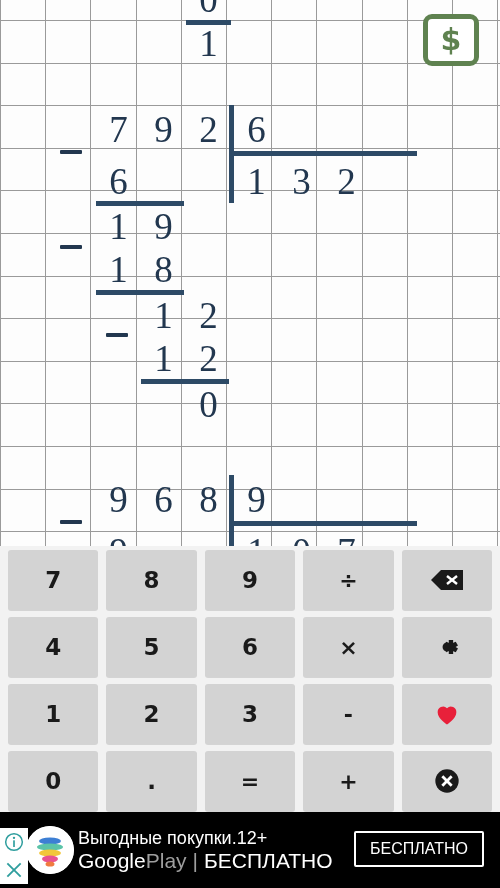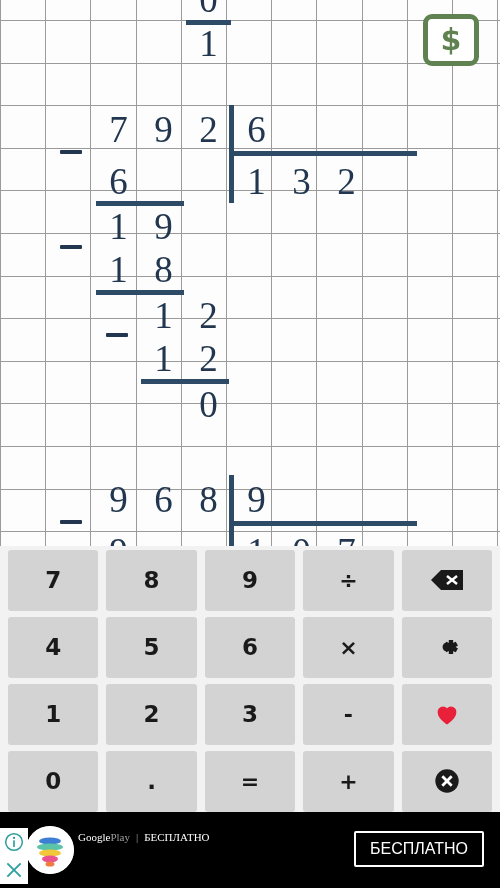--- a/index.html
+++ b/index.html
@@ -183,23 +183,23 @@
     top: 14px;
     color: #ffffff;
   }
   #ad-title {
     font-size: 18px;
     line-height: 24px;
     color: #ffffff;
     font-family: "Liberation Sans", sans-serif;
   }
   #ad-sub {
-    font-size: 11px;
+    font-size: 21px;
     line-height: 22px;
-    font-family: Liberation Serif, serif;
+    font-family: Liberation Sans, sans-serif;
     white-space: nowrap;
   }
   #ad-sub .gp-google { color: #ffffff; }
   #ad-sub .gp-play { color: #9e9e9e; }
   #ad-sub .sep { color: #9e9e9e; padding: 0 6px; }
   #ad-sub .free { color: #ffffff; }
   #ad-cta {
     position: absolute;
     right: 16px;
     top: 19px;
@@ -406,19 +406,20 @@
       <circle cx="24" cy="24" r="24" fill="#ffffff"></circle>
       <ellipse cx="24" cy="15" rx="11" ry="3.6" fill="#3d7fd4"></ellipse>
       <ellipse cx="24" cy="21" rx="13" ry="3.6" fill="#5bc4a8"></ellipse>
       <ellipse cx="24" cy="27" rx="11" ry="3.6" fill="#f2c63a"></ellipse>
       <ellipse cx="24" cy="33" rx="8" ry="3.4" fill="#e8528f"></ellipse>
       <ellipse cx="24" cy="38" rx="4.5" ry="2.6" fill="#f07b3f"></ellipse>
     </svg>
   </div>
 
   <div id="ad-text">
+    <div id="ad-title">Выгодные покупки.12+</div>
     <div id="ad-sub">
       <span class="gp-google">Google</span><span class="gp-play">Play</span><span class="sep">|</span><span class="free">БЕСПЛАТНО</span>
     </div>
   </div>
 
   <div id="ad-cta">БЕСПЛАТНО</div>
 </div>
 
 </body></html>

